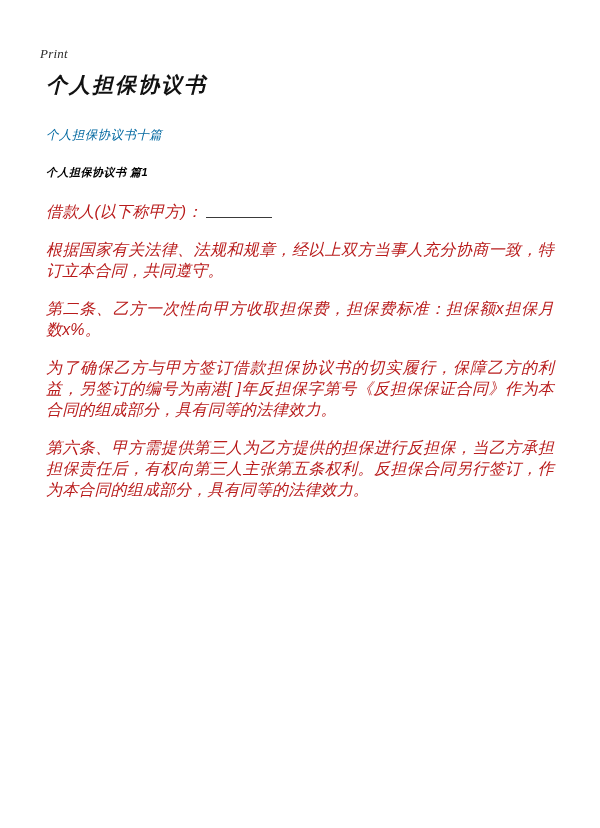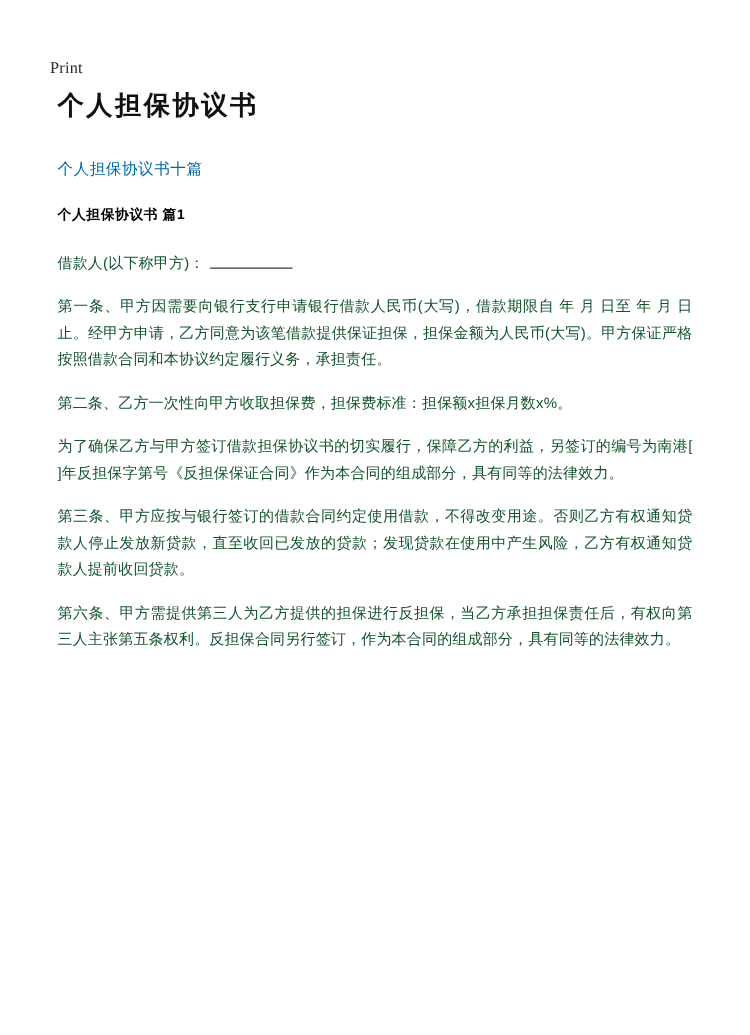--- a/index.html
+++ b/index.html
@@ -15,20 +15,21 @@
     color: #1a1a1a;
     -webkit-font-smoothing: none;
   }
   .page {
     position: relative;
     width: 556px;
     height: 828px;
     box-sizing: border-box;
     padding: 0;
     background: #fff;
+    font-style: italic;
   }
   .print-link {
     position: absolute;
     left: 40px;
     top: 46px;
     font-family: "Liberation Serif", "DejaVu Serif", serif;
     font-size: 13px;
     color: #2b2b2b;
     letter-spacing: 0.2px;
     line-height: 16px;
@@ -60,24 +61,24 @@
   }
   h2.section-heading {
     margin: 0 0 16px 0;
     font-size: 11px;
     font-weight: bold;
     line-height: 24px;
     color: #000;
     letter-spacing: 0.5px;
   }
   p.para {
-    margin: 4px 0 14px 0;
-    font-size: 12px;
+    margin: 17px 0 14px 0;
+    font-size: 16px;
     line-height: 21px;
-    color: #14532d;
+    color: #b91c1c;
     text-align: justify;
     text-justify: inter-ideograph;
     letter-spacing: 0.15px;
   }
   p.para.blank-line {
     letter-spacing: 0.15px;
   }
   .fill-blank {
     display: inline-block;
     width: 66px;
@@ -98,20 +99,19 @@
 
     <h1 class="doc-title">个人担保协议书</h1>
 
     <p class="subtitle">个人担保协议书十篇</p>
 
     <h2 class="section-heading">个人担保协议书 篇1</h2>
 
     <p class="para blank-line"><span>借款人(以下称甲方)：</span><span class="fill-blank"></span></p>
 
 
-    <p class="para">第一条、甲方因需要向银行支行申请银行借款人民币(大写)，借款期限自 年 月 日至 年 月 日止。经甲方申请，乙方同意为该笔借款提供保证担保，担保金额为人民币(大写)。甲方保证严格按照借款合同和本协议约定履行义务，承担责任。</p>
+    <p class="para">根据国家有关法律、法规和规章，经以上双方当事人充分协商一致，特订立本合同，共同遵守。</p>
     <p class="para">第二条、乙方一次性向甲方收取担保费，担保费标准：担保额x担保月数x%。</p>
     <p class="para">为了确保乙方与甲方签订借款担保协议书的切实履行，保障乙方的利益，另签订的编号为南港[ ]年反担保字第号《反担保保证合同》作为本合同的组成部分，具有同等的法律效力。</p>
-    <p class="para">第三条、甲方应按与银行签订的借款合同约定使用借款，不得改变用途。否则乙方有权通知贷款人停止发放新贷款，直至收回已发放的贷款；发现贷款在使用中产生风险，乙方有权通知贷款人提前收回贷款。</p>
     <p class="para">第六条、甲方需提供第三人为乙方提供的担保进行反担保，当乙方承担担保责任后，有权向第三人主张第五条权利。反担保合同另行签订，作为本合同的组成部分，具有同等的法律效力。</p>
 
   </div>
 </div>
 
 </body></html>

